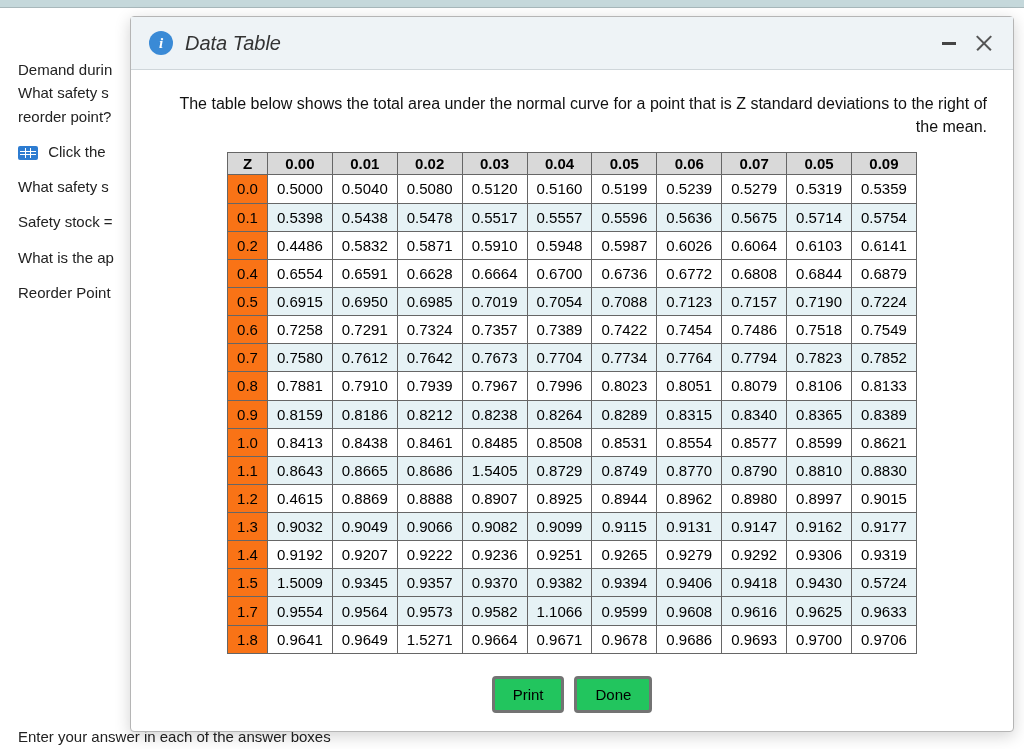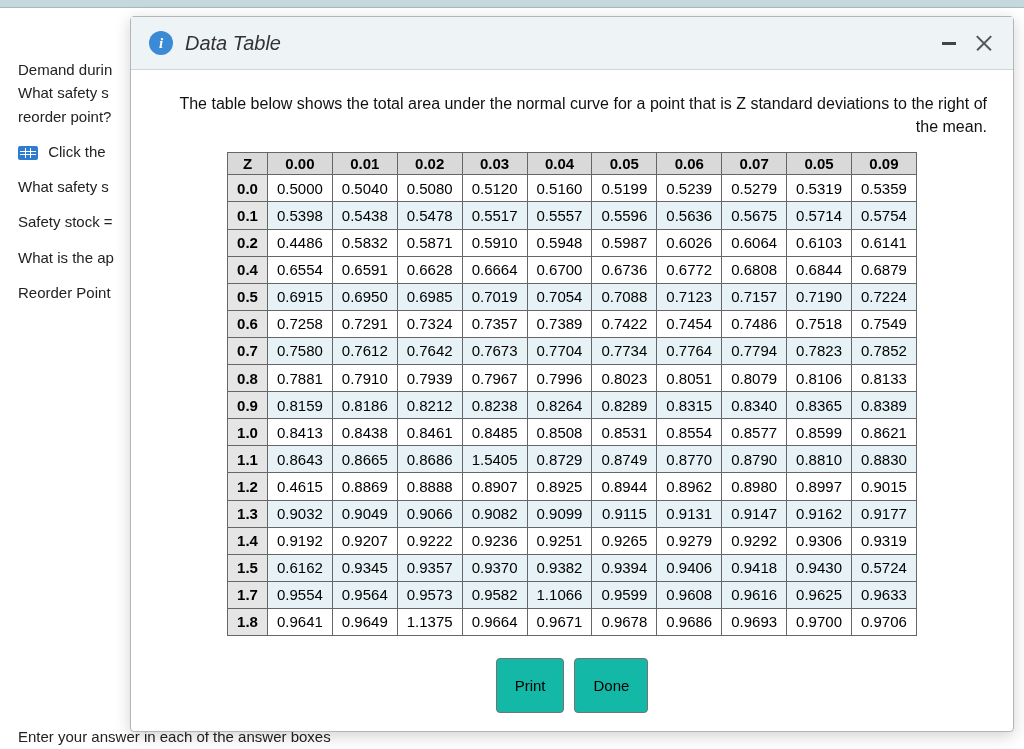--- a/index.html
+++ b/index.html
@@ -150,38 +150,38 @@
     border: 1px solid #666;
     padding: 2px 9px;
     text-align: center;
     font-weight: normal;
   }
   table.ztable th {
     background: #d9d9d9;
     font-weight: bold;
   }
   table.ztable td.rowhead {
-    background: #e5e5e5;
-    font-weight: bold;
+    background: #f97316;
+    font-weight: normal;
   }
   table.ztable tr.alt td:not(.rowhead) {
     background: #e6f2f5;
   }
   .modal-footer {
     padding: 14px 0 18px 0;
     display: flex;
     justify-content: center;
     gap: 10px;
     border-top: none;
   }
   .btn {
-    padding: 18px 18px;
-    border: 1px solid #737373;
+    padding: 7px 18px;
+    border: 3px solid #737373;
     border-radius: 4px;
-    background: #14b8a6;
+    background: #22c55e;
     font-size: 15px;
     cursor: pointer;
   }
   .bottom-hint {
     color:#222;
     font-size:15px;
     position:absolute;
     bottom:4px;
     left:18px;
   }
@@ -421,21 +421,21 @@
                 <td>0.9236</td>
                 <td>0.9251</td>
                 <td>0.9265</td>
                 <td>0.9279</td>
                 <td>0.9292</td>
                 <td>0.9306</td>
                 <td>0.9319</td>
               </tr>
               <tr class="alt">
                 <td class="rowhead">1.5</td>
-                <td>0.6162</td>
+                <td>1.5009</td>
                 <td>0.9345</td>
                 <td>0.9357</td>
                 <td>0.9370</td>
                 <td>0.9382</td>
                 <td>0.9394</td>
                 <td>0.9406</td>
                 <td>0.9418</td>
                 <td>0.9430</td>
                 <td>0.5724</td>
               </tr>
@@ -449,21 +449,21 @@
                 <td>0.9599</td>
                 <td>0.9608</td>
                 <td>0.9616</td>
                 <td>0.9625</td>
                 <td>0.9633</td>
               </tr>
               <tr>
                 <td class="rowhead">1.8</td>
                 <td>0.9641</td>
                 <td>0.9649</td>
-                <td>1.1375</td>
+                <td>1.5271</td>
                 <td>0.9664</td>
                 <td>0.9671</td>
                 <td>0.9678</td>
                 <td>0.9686</td>
                 <td>0.9693</td>
                 <td>0.9700</td>
                 <td>0.9706</td>
               </tr>
             </tbody>
         </table>

